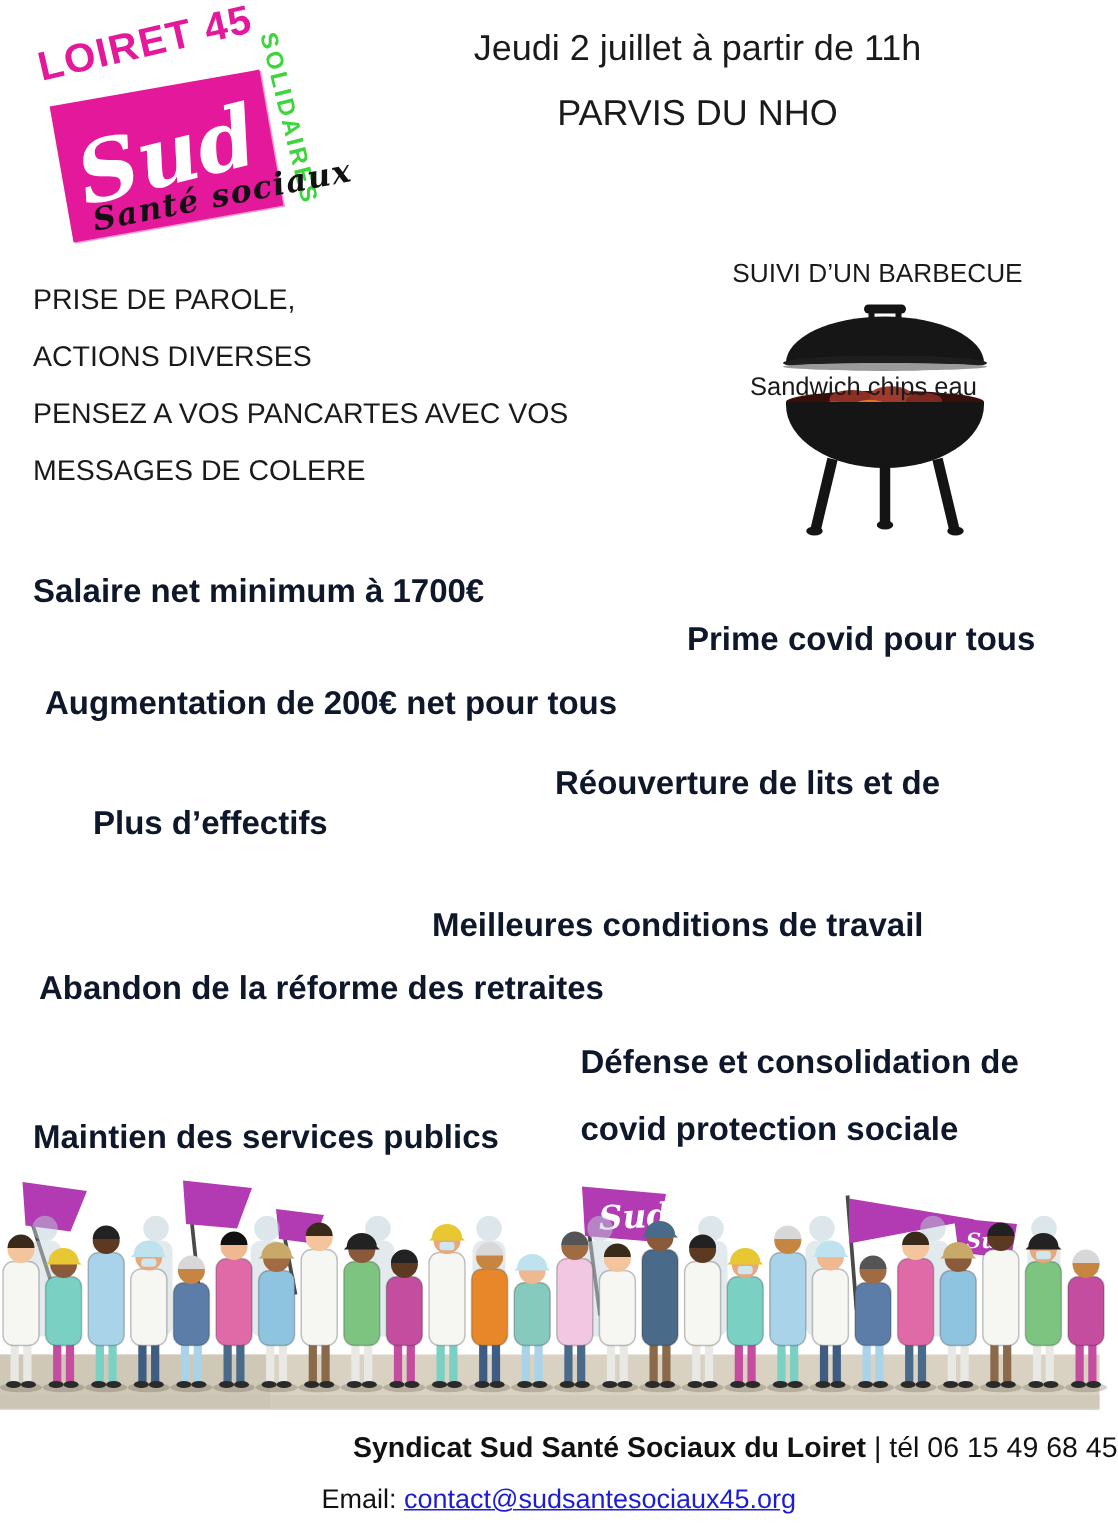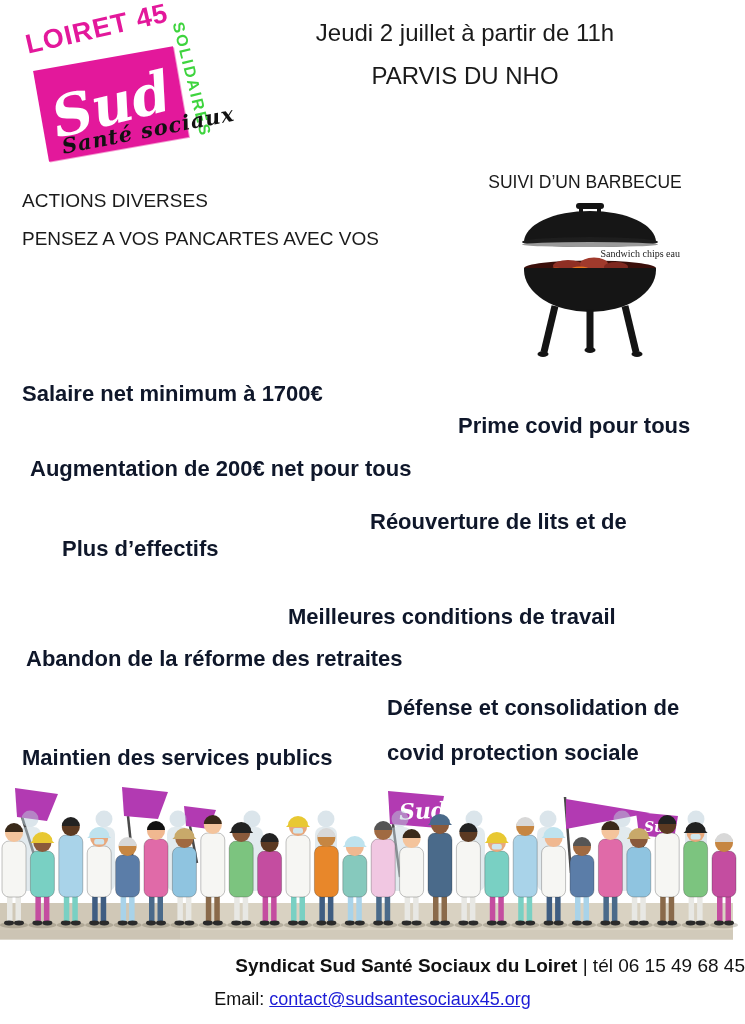--- a/index.html
+++ b/index.html
@@ -46,22 +46,22 @@
     position:absolute;left:22px;top:182px;width:360px;
     font-size:19px;line-height:38px;color:#1a1a1a;white-space:nowrap;
   }
   
   .bbq-title{
     position:absolute;left:420px;top:172px;width:330px;text-align:center;
     font-size:17.5px;color:#1a1a1a;white-space:nowrap;
   }
   .bbq-svg{position:absolute;left:500px;top:196px;}
   .bbq-caption{
-    position:absolute;left:500px;top:248px;width:180px;text-align:right;
-    font-size:10px;color:#1a1a1a;white-space:nowrap;font-family:Liberation Serif, serif;
+    position:absolute;left:500px;top:248px;width:180px;text-align:left;
+    font-size:17px;color:#1a1a1a;white-space:nowrap;
   }
   
   .demand{
     position:absolute;font-weight:bold;font-size:22px;color:#0f172a;
     white-space:nowrap;line-height:40px;
   }
   .demand.wide{line-height:45px;}
   
   .crowd-svg{position:absolute;left:0;top:775px;}
   .flag-label{
@@ -90,22 +90,24 @@
   <div class="logo-side">SOLIDAIRES</div>
   <div class="logo-bottom">Santé sociaux</div>
 </div>
 
 <div class="title-block">
   <div>Jeudi 2 juillet à partir de 11h</div>
   <div>PARVIS DU NHO</div>
 </div>
 
 <div class="info-block">
+  <div>PRISE DE PAROLE,</div>
   <div>ACTIONS DIVERSES</div>
   <div>PENSEZ A VOS PANCARTES AVEC VOS</div>
+  <div>MESSAGES DE COLERE</div>
 </div>
 
 <div class="bbq-title">SUIVI D’UN BARBECUE</div>
 
 <svg class="bbq-svg" width="180" height="170" viewBox="0 0 180 170">
 
   <rect x="76" y="7" width="28" height="6" rx="3" fill="#141414"></rect>
   <rect x="79" y="11" width="4" height="5" fill="#141414"></rect>
   <rect x="97" y="11" width="4" height="5" fill="#141414"></rect>
 

